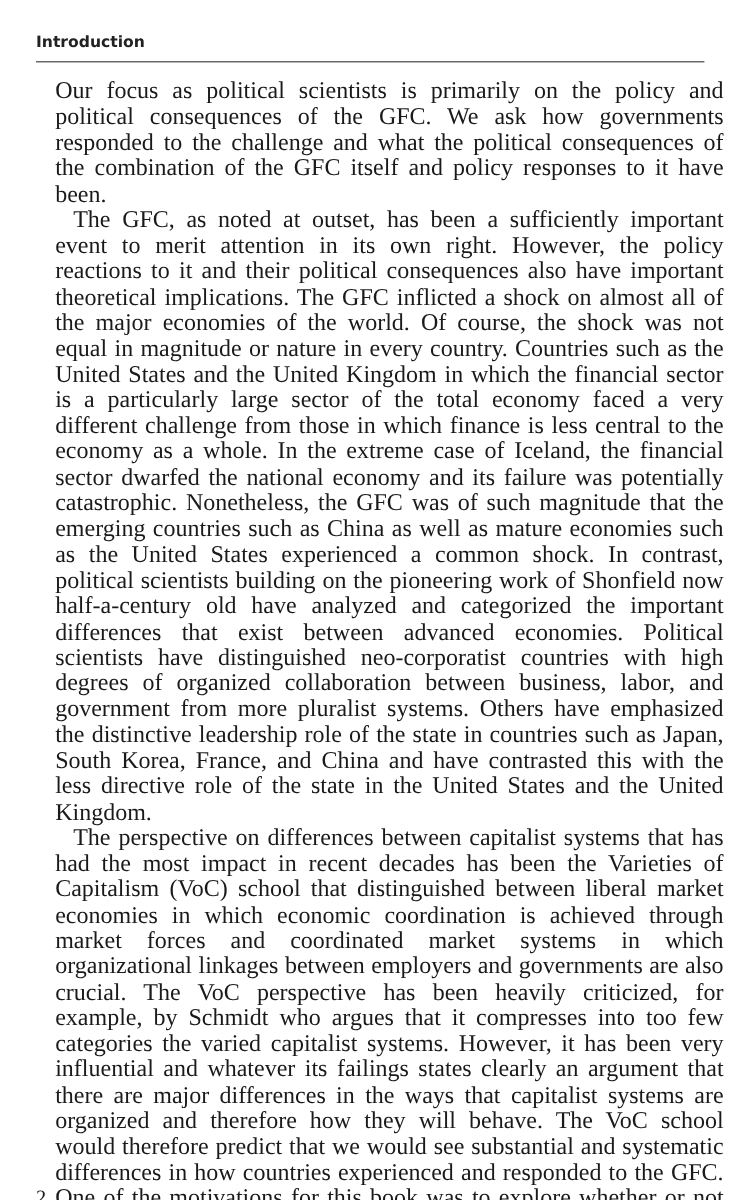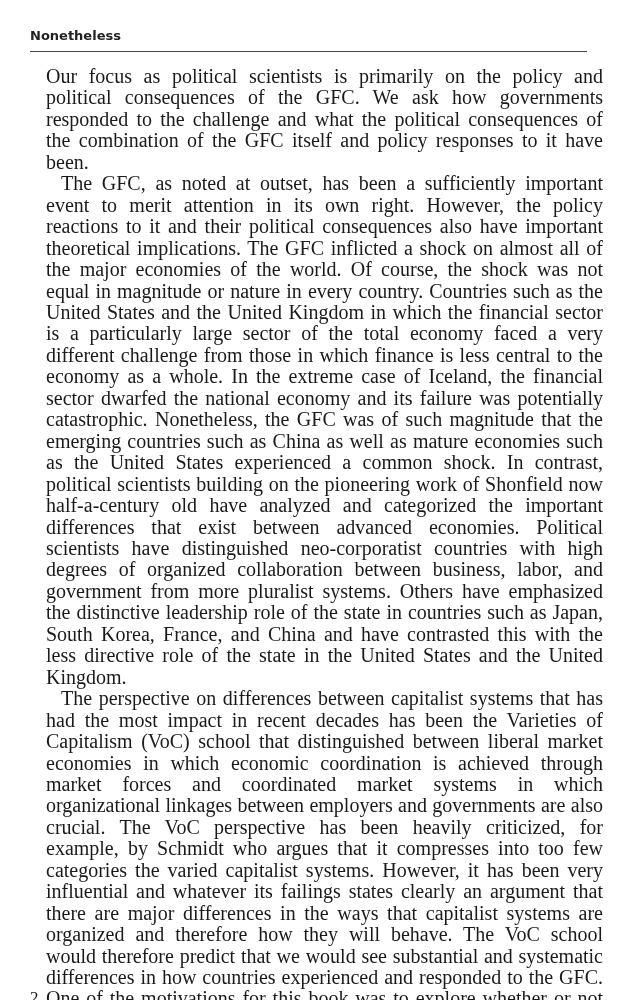--- a/index.html
+++ b/index.html
@@ -21,21 +21,21 @@
   .folio {
     position: absolute; top: 988px; left: 30px;
     font-family: "Liberation Serif", "DejaVu Serif", serif;
     font-size: 17px; color: #1a1a1a;
   }
 </style>
 </head>
 <body>
 
 <div class="page">
-  <div class="running-head">Nonetheless</div>
+  <div class="running-head">Introduction</div>
   <div class="rule"></div>
   <div class="body-text">
     <p>Our focus as political scientists is primarily on the policy and political con­sequences of the GFC. We ask how governments responded to the challenge and what the political consequences of the combination of the GFC itself and policy responses to it have been.</p>
     <p class="indent">The GFC, as noted at outset, has been a sufficiently important event to merit attention in its own right. However, the policy reactions to it and their political consequences also have important theoretical implications. The GFC inflicted a shock on almost all of the major economies of the world. Of course, the shock was not equal in magnitude or nature in every country. Countries such as the United States and the United Kingdom in which the financial sector is a particularly large sector of the total economy faced a very different challenge from those in which finance is less central to the economy as a whole. In the extreme case of Iceland, the financial sector dwarfed the national economy and its failure was potentially catastrophic. Nonetheless, the GFC was of such magnitude that the emerging countries such as China as well as mature econo­mies such as the United States experienced a common shock. In contrast, political scientists building on the pioneering work of Shonfield now half-a-century old have analyzed and categorized the important differences that exist between advanced economies. Political scientists have distinguished neo-corporatist countries with high degrees of organized collaboration between business, labor, and government from more pluralist systems. Others have emphasized the distinctive leadership role of the state in countries such as Japan, South Korea, France, and China and have contrasted this with the less directive role of the state in the United States and the United Kingdom.</p>
     <p class="indent">The perspective on differences between capitalist systems that has had the most impact in recent decades has been the Varieties of Capitalism (VoC) school that distinguished between liberal market economies in which eco­nomic coordination is achieved through market forces and coordinated mar­ket systems in which organizational linkages between employers and governments are also crucial. The VoC perspective has been heavily criticized, for example, by Schmidt who argues that it compresses into too few categories the varied capitalist systems. However, it has been very influential and what­ever its failings states clearly an argument that there are major differences in the ways that capitalist systems are organized and therefore how they will behave. The VoC school would therefore predict that we would see substantial and systematic differences in how countries experienced and responded to the GFC. One of the motivations for this book was to explore whether or not these expectations have been borne out. At least in the early stages of the GFC, some countries behaved in ways that much of the political science literature would not have predicted; the nationalization by the US government of the insur­ance giant AIG and the largest American automobile manufacturer, General Motors, is a case in point.</p>
   </div>
 </div>
 <div class="folio">2</div>
 
 </body></html>

